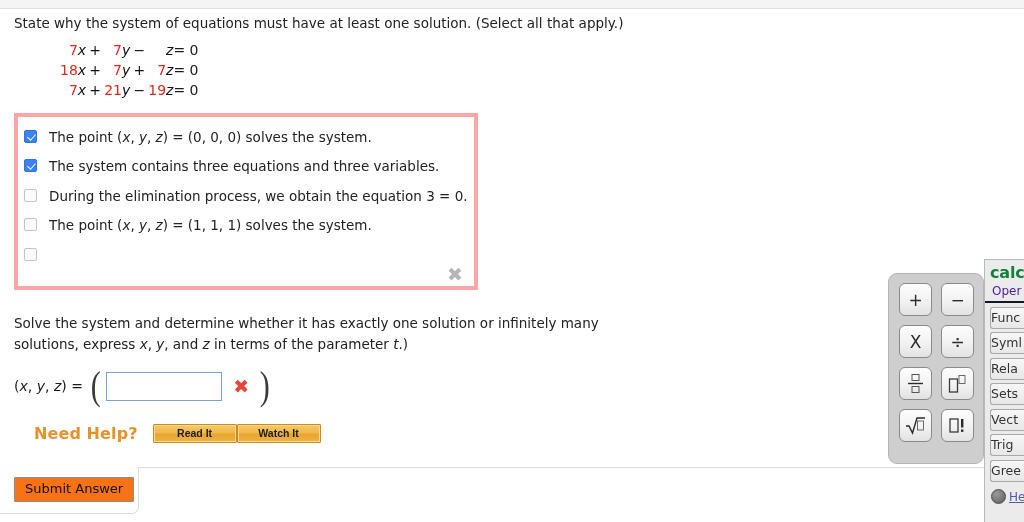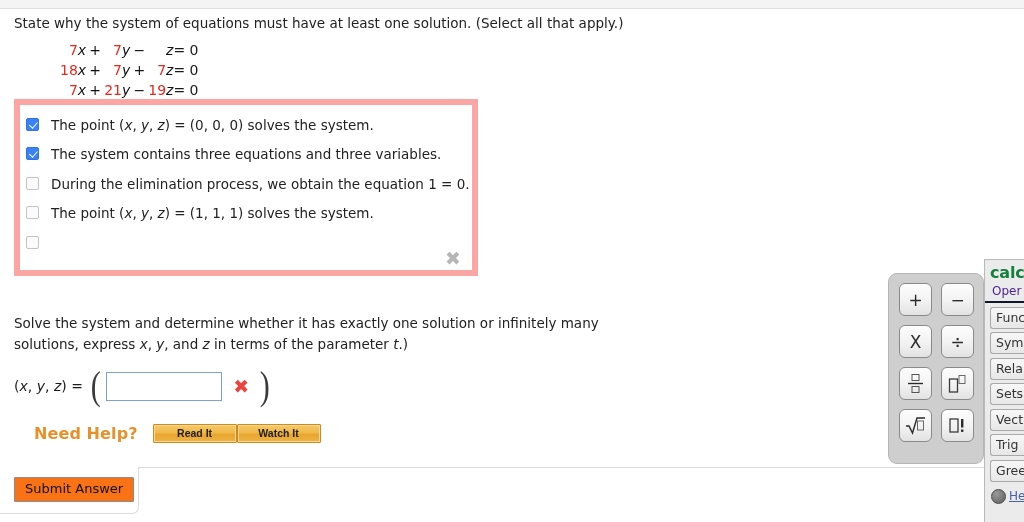--- a/index.html
+++ b/index.html
@@ -61,24 +61,24 @@
   .var { font-style: italic; color: #111; }
   .op { color: #111; padding: 0 5px; }
   .c-num   { text-align: right; }
   .c-op    { text-align: center; width: 18px; }
   .c-rhs   { text-align: left; padding-left: 4px; }
 
   
   #choice-box {
     position: absolute;
     left: 14px;
-    top: 90px;
+    top: 104px;
     width: 464px;
     height: 177px;
-    border: 6px solid #fca5a5;
+    border: 4px solid #fca5a5;
     background: #ffffff;
     box-sizing: border-box;
   }
   .choice-row {
     position: relative;
     height: 29.5px;
     padding-left: 31px;
     display: flex;
     align-items: center;
   }
@@ -322,28 +322,27 @@
   .cp-item {
     margin: 3.5px 0 0 5px;
     height: 20px;
     background: linear-gradient(to bottom, #f7f7f7 0%, #e7e7e7 100%);
     border: 1px solid #a9a9a9;
     border-right: none;
     border-radius: 3px 0 0 3px;
     color: #333;
     font-size: 12.5px;
     line-height: 19px;
-    padding-left: 5px;
     white-space: nowrap;
     overflow: hidden;
   }
   #cp-help {
     margin: 7px 0 0 6px;
     display: flex;
-    align-items: center;
+    align-items: flex-end;
     white-space: nowrap;
   }
   #cp-help-icon {
     width: 13px;
     height: 13px;
     border-radius: 50%;
     background: radial-gradient(circle at 35% 30%, #9a9a9a, #5d5d5d);
     border: 1px solid #4a4a4a;
     margin-right: 3px;
     flex: none;
@@ -399,21 +398,21 @@
       <span class="choice-label">The point (<i>x</i>, <i>y</i>, <i>z</i>) = (0, 0, 0) solves the system.</span>
     </div>
 
     <div class="choice-row">
       <span class="cbx on"></span>
       <span class="choice-label">The system contains three equations and three variables.</span>
     </div>
 
     <div class="choice-row">
       <span class="cbx off"></span>
-      <span class="choice-label">During the elimination process, we obtain the equation 1 = 0.</span>
+      <span class="choice-label">During the elimination process, we obtain the equation 3 = 0.</span>
     </div>
 
     <div class="choice-row">
       <span class="cbx off"></span>
       <span class="choice-label">The point (<i>x</i>, <i>y</i>, <i>z</i>) = (1, 1, 1) solves the system.</span>
     </div>
 
     <div class="choice-row">
       <span class="cbx off"></span>
     </div>

